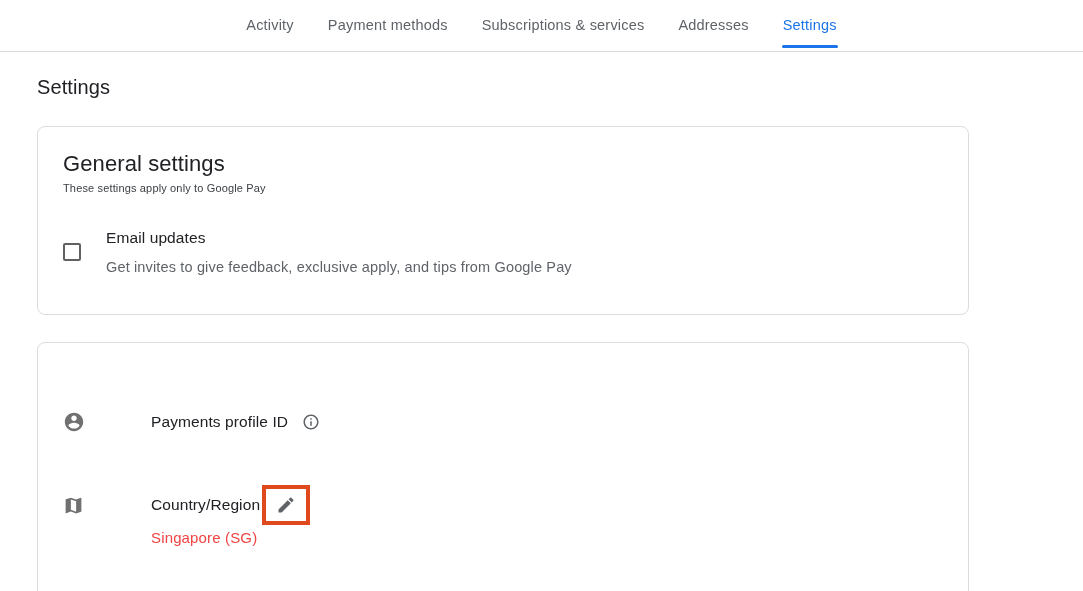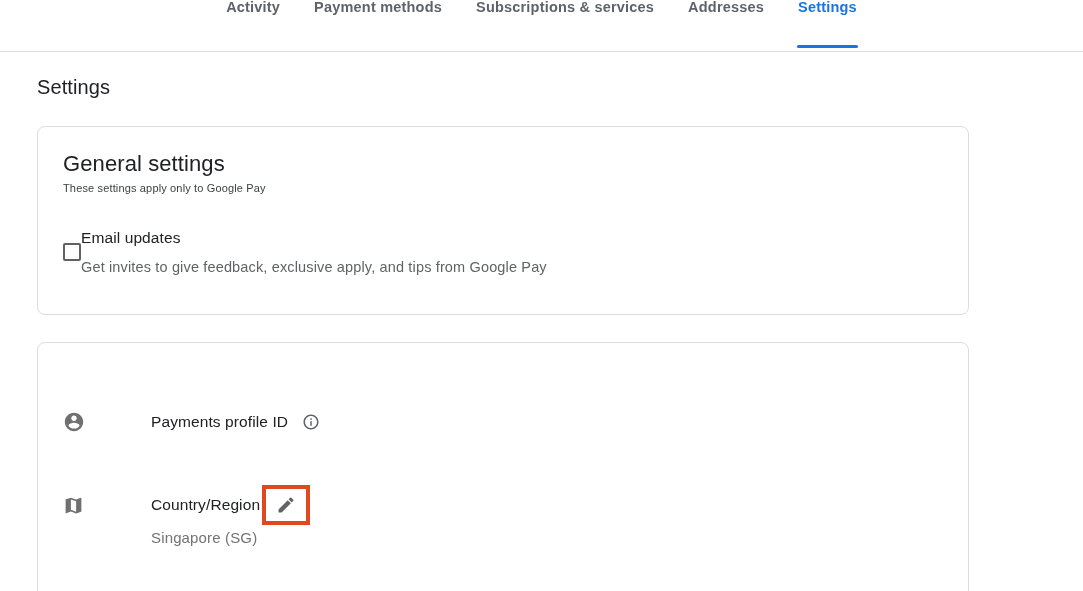--- a/index.html
+++ b/index.html
@@ -17,26 +17,26 @@
     border-bottom: 1px solid #dcdcdc;
     display: flex;
     justify-content: center;
     align-items: flex-end;
     gap: 32px;
   }
   .tab {
     position: relative;
     height: 52px;
     display: flex;
-    align-items: flex-start;
+    align-items: center;
     padding: 0 1px;
     font-size: 14.5px;
     letter-spacing: 0.2px;
     color: #5f6368;
-    font-weight: 700;
+    font-weight: 400;
     cursor: pointer;
     text-decoration: none;
   }
   .tab.active { color: #1a73e8; }
   .tab-underline {
     display: none;
   }
   .tab.active .tab-underline {
     display: block;
     position: absolute;
@@ -90,21 +90,21 @@
   }
   .checkbox {
     width: 18px;
     height: 18px;
     border: 2px solid #616161;
     border-radius: 2px;
     background: #fff;
     flex: 0 0 auto;
     cursor: pointer;
   }
-  .email-text { }
+  .email-text { margin-left: 25px; }
   .row-label {
     font-size: 15.5px;
     font-weight: 500;
     color: #202124;
     letter-spacing: 0.1px;
     line-height: 20px;
   }
   .email-desc {
     margin-top: 11px;
     font-size: 14.5px;
@@ -151,21 +151,21 @@
     display: flex;
     align-items: center;
     justify-content: center;
     color: #5f6368;
     cursor: pointer;
     padding: 0;
   }
   .row-value {
     margin-top: 4px;
     font-size: 15px;
-    color: #737373;
+    color: #ef4444;
     letter-spacing: 0.15px;
   }
   svg { display: block; }
 </style>
 </head>
 <body>
 
 <nav class="top-nav">
   <a class="tab">
     <span>Activity</span>

